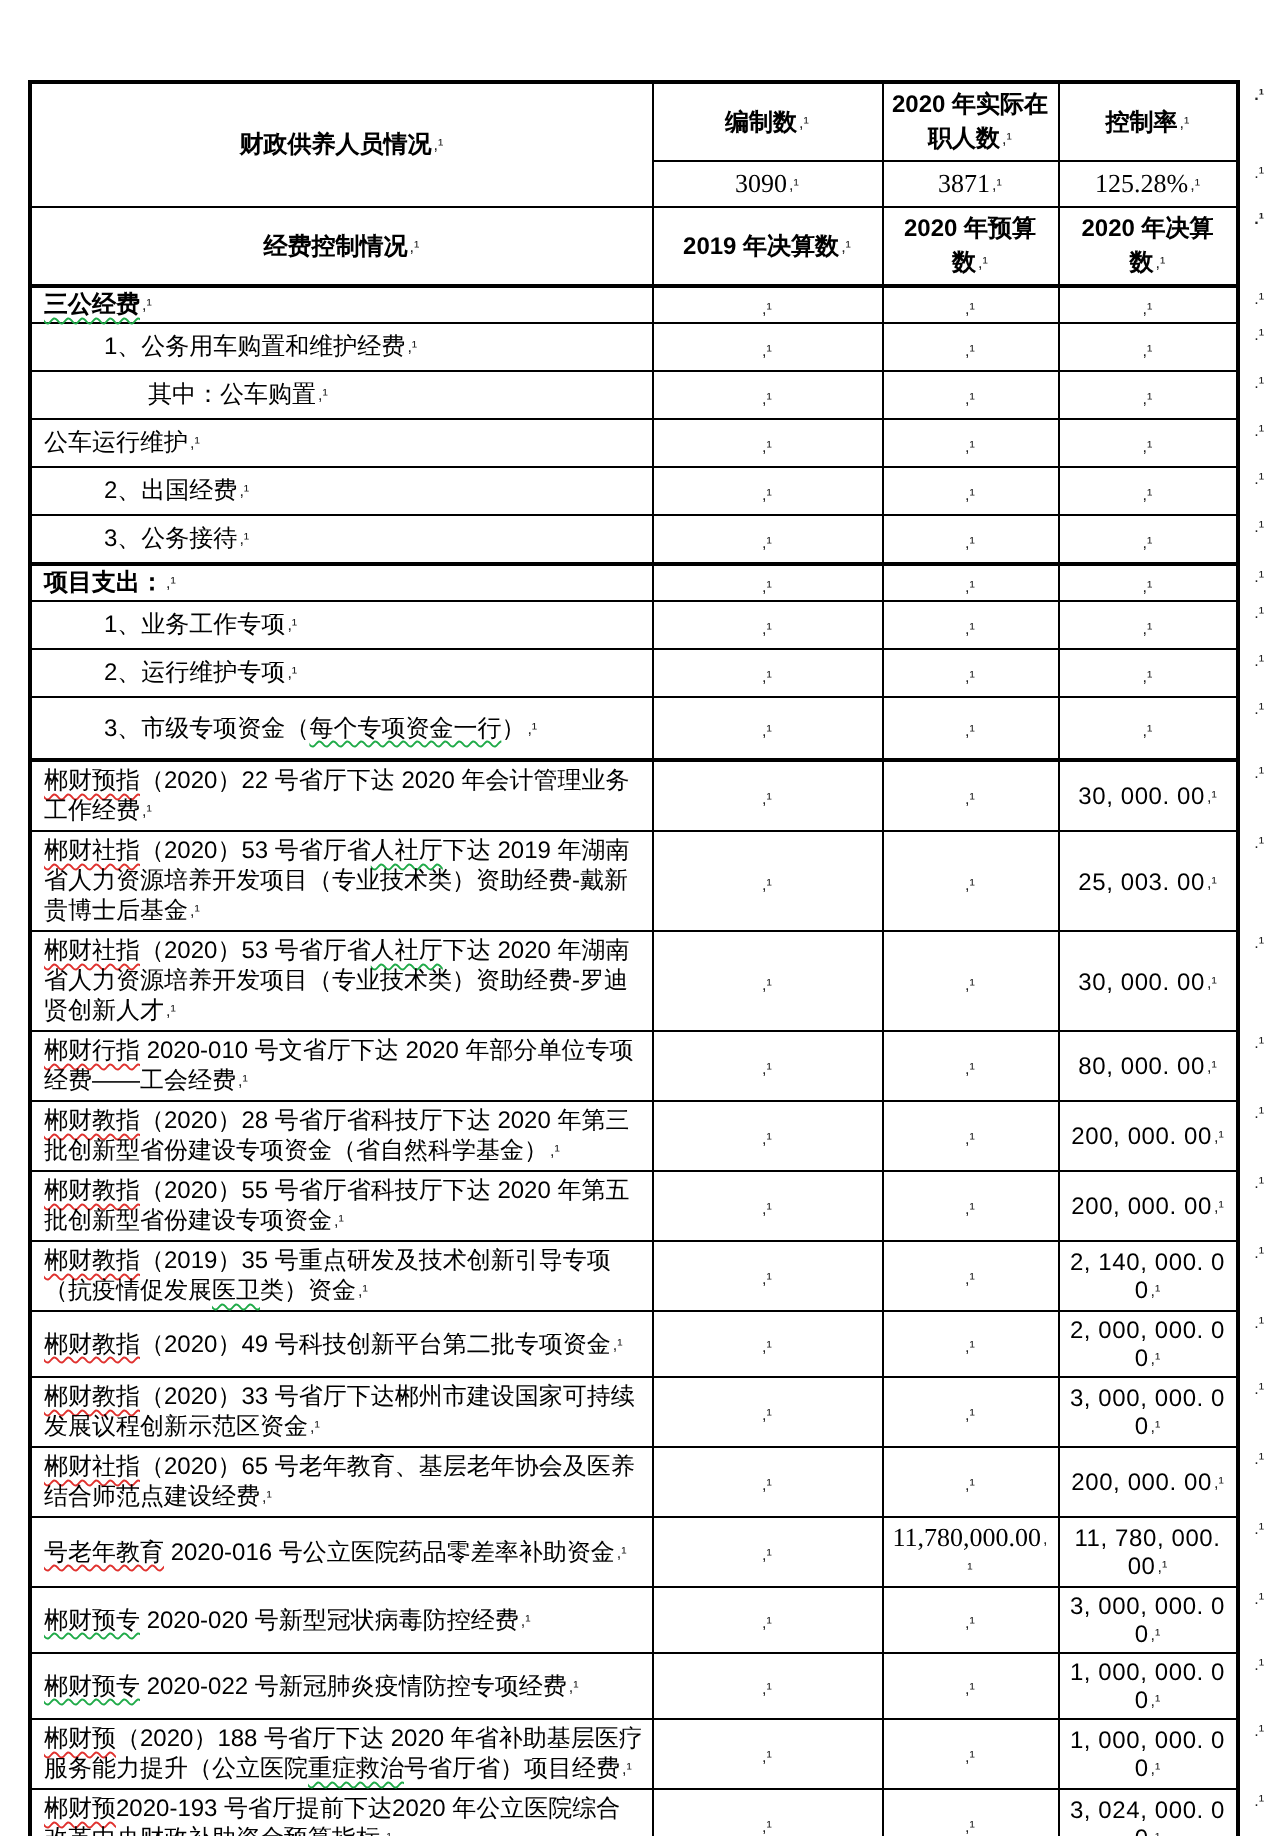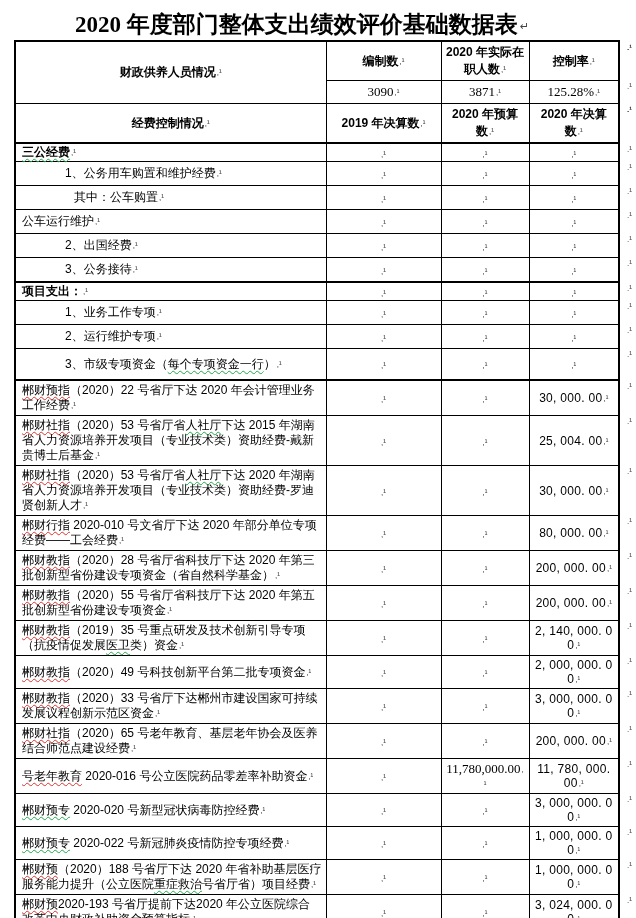--- a/index.html
+++ b/index.html
@@ -32,21 +32,21 @@
     padding:2px 4px;overflow:visible;word-break:break-all;
   }
   .grid th{font-weight:bold;text-align:center;font-size:12px;}
   thead tr.hr1 th{height:32px;}
   thead tr.hr2 th{height:18px;font-weight:normal;}
   thead tr.hr3 th{height:21px;}
   .serifnum{font-family:"Liberation Serif", serif;font-size:13px;font-weight:normal;}
 
   tbody td{text-align:center;}
   td.label{text-align:left;padding-left:6px;line-height:15px;}
-  td.label.ind1{padding-left:49px;}
+  td.label.ind1{padding-left:36px;}
   td.label.ind2{padding-left:58px;}
   td.label.ind3{}
   .bold{font-weight:bold;}
 
   tr.r-section td{height:14px;padding-top:1px;padding-bottom:1px;}
   tr.r-item td{height:19px;}
   tr.r-item-tall td{height:26px;}
   tr.r-proj td{height:27px;}
   tr.thick td{border-top-width:2px;}
 
@@ -54,23 +54,20 @@
 
   .num{letter-spacing:0.3px;}
   .wavy-red{text-decoration:underline;text-decoration-style:wavy;text-decoration-color:#e0312e;text-decoration-thickness:1px;text-underline-offset:2px;}
   .wavy-green{text-decoration:underline;text-decoration-style:wavy;text-decoration-color:#1faa48;text-decoration-thickness:1px;text-underline-offset:2px;}
 </style>
 </head>
 <body>
 
 <div class="page">
 
-  <div class="doc-title">
-    <span>2020 年度部门整体支出绩效评价基础数据表</span><span class="crmark">↵</span>
-  </div>
 
   <table class="grid">
     <colgroup>
       <col style="width:311px">
         <col style="width:115px">
         <col style="width:88px">
         <col style="width:90px">
     </colgroup>
     <thead>
       <tr class="hr1">
@@ -172,24 +169,24 @@
             <span class="rowend"></span>
           </td>
         </tr>
         <tr class="r-proj thick">
           <td class="label"><span class="wavy-red">郴财预指</span><span>（2020）22 号省厅下达 2020 年会计管理业务工作经费</span><span class="pmark"></span></td>
           <td class="empty"></td>
           <td class="empty"></td>
           <td><span class="num">30, 000. 00</span><span class="pmark"></span><span class="rowend"></span></td>
         </tr>
         <tr class="r-proj">
-          <td class="label"><span class="wavy-red">郴财社指</span><span>（2020）53 号省厅省</span><span class="wavy-green">人社厅</span><span>下达 2015 年湖南省人力资源培养开发项目（专业技术类）资助经费-戴新贵博士后基金</span><span class="pmark"></span></td>
-          <td class="empty"></td>
-          <td class="empty"></td>
-          <td><span class="num">25, 004. 00</span><span class="pmark"></span><span class="rowend"></span></td>
+          <td class="label"><span class="wavy-red">郴财社指</span><span>（2020）53 号省厅省</span><span class="wavy-green">人社厅</span><span>下达 2019 年湖南省人力资源培养开发项目（专业技术类）资助经费-戴新贵博士后基金</span><span class="pmark"></span></td>
+          <td class="empty"></td>
+          <td class="empty"></td>
+          <td><span class="num">25, 003. 00</span><span class="pmark"></span><span class="rowend"></span></td>
         </tr>
         <tr class="r-proj">
           <td class="label"><span class="wavy-red">郴财社指</span><span>（2020）53 号省厅省</span><span class="wavy-green">人社厅</span><span>下达 2020 年湖南省人力资源培养开发项目（专业技术类）资助经费-罗迪贤创新人才</span><span class="pmark"></span></td>
           <td class="empty"></td>
           <td class="empty"></td>
           <td><span class="num">30, 000. 00</span><span class="pmark"></span><span class="rowend"></span></td>
         </tr>
         <tr class="r-proj">
           <td class="label"><span class="wavy-red">郴财行指</span><span> 2020-010 号文省厅下达 2020 年部分单位专项经费——工会经费</span><span class="pmark"></span></td>
           <td class="empty"></td>

